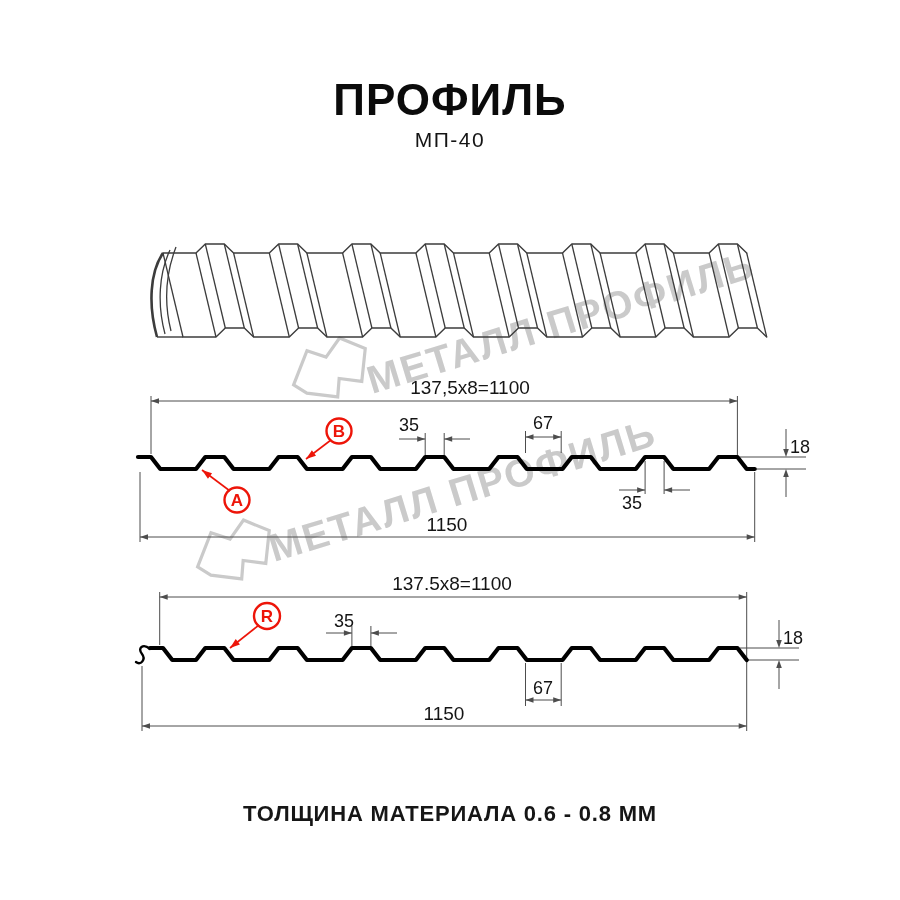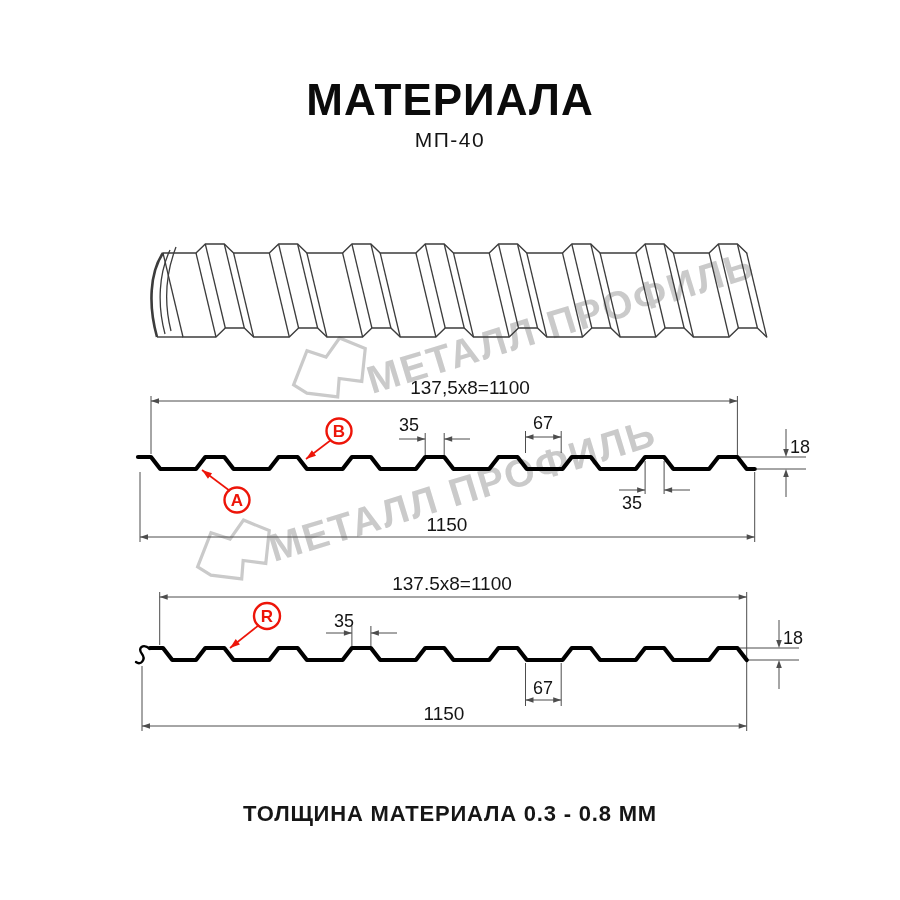--- a/index.html
+++ b/index.html
@@ -16,21 +16,21 @@
   .dimtxt{font-size:19px;fill:#141414;}
   .dimtxt-s{font-size:18px;fill:#141414;}
   .redtxt{font-size:17px;fill:#ed1509;font-weight:600;}
   .wmtext{font-size:39px;font-weight:800;fill:#cacaca;letter-spacing:2px;}
 </style>
 </head>
 <body>
 
 <div class="page">
 
-  <div class="title">МАТЕРИАЛА</div>
+  <div class="title">ПРОФИЛЬ</div>
   <div class="subtitle">МП-40</div>
 
   <svg class="canvas" width="900" height="900" viewBox="0 0 900 900">
 
     <g id="g-watermarks">
       <path id="logo1" d="M4,44 L22,12 L40,21 L56,4 L80,18 L72,50 L50,44 L46,62 L16,54 Z" fill="none" stroke="#cacaca" stroke-width="3.2" transform="translate(288,336) rotate(-8 40 35)"></path>
       <text class="wmtext" transform="translate(372,394) rotate(-17)">МЕТАЛЛ ПРОФИЛЬ</text>
       <path id="logo2" d="M4,44 L22,12 L40,21 L56,4 L80,18 L72,50 L50,44 L46,62 L16,54 Z" fill="none" stroke="#cacaca" stroke-width="3.2" transform="translate(192,518) rotate(-8 40 35)"></path>
       <text class="wmtext" transform="translate(274,562) rotate(-17)">МЕТАЛЛ ПРОФИЛЬ</text>
     </g>
@@ -169,14 +169,14 @@
     <text class="dimtxt" x="452" y="590" text-anchor="middle">137.5x8=1100</text>
     <text class="dimtxt-s" x="344" y="627" text-anchor="middle">35</text>
     <text class="dimtxt-s" x="543" y="694" text-anchor="middle">67</text>
     <text class="dimtxt-s" x="783" y="644">18</text>
     <text class="dimtxt" x="444" y="720" text-anchor="middle">1150</text>
 
     <circle cx="267" cy="616" r="13" fill="none" stroke="#ed1509" stroke-width="2.4"></circle>
     <text class="redtxt" x="267" y="622" text-anchor="middle">R</text>
   </svg>
 
-  <div class="footer">ТОЛЩИНА МАТЕРИАЛА 0.3 - 0.8 ММ</div>
+  <div class="footer">ТОЛЩИНА МАТЕРИАЛА 0.6 - 0.8 ММ</div>
 </div>
 
 </body></html>

